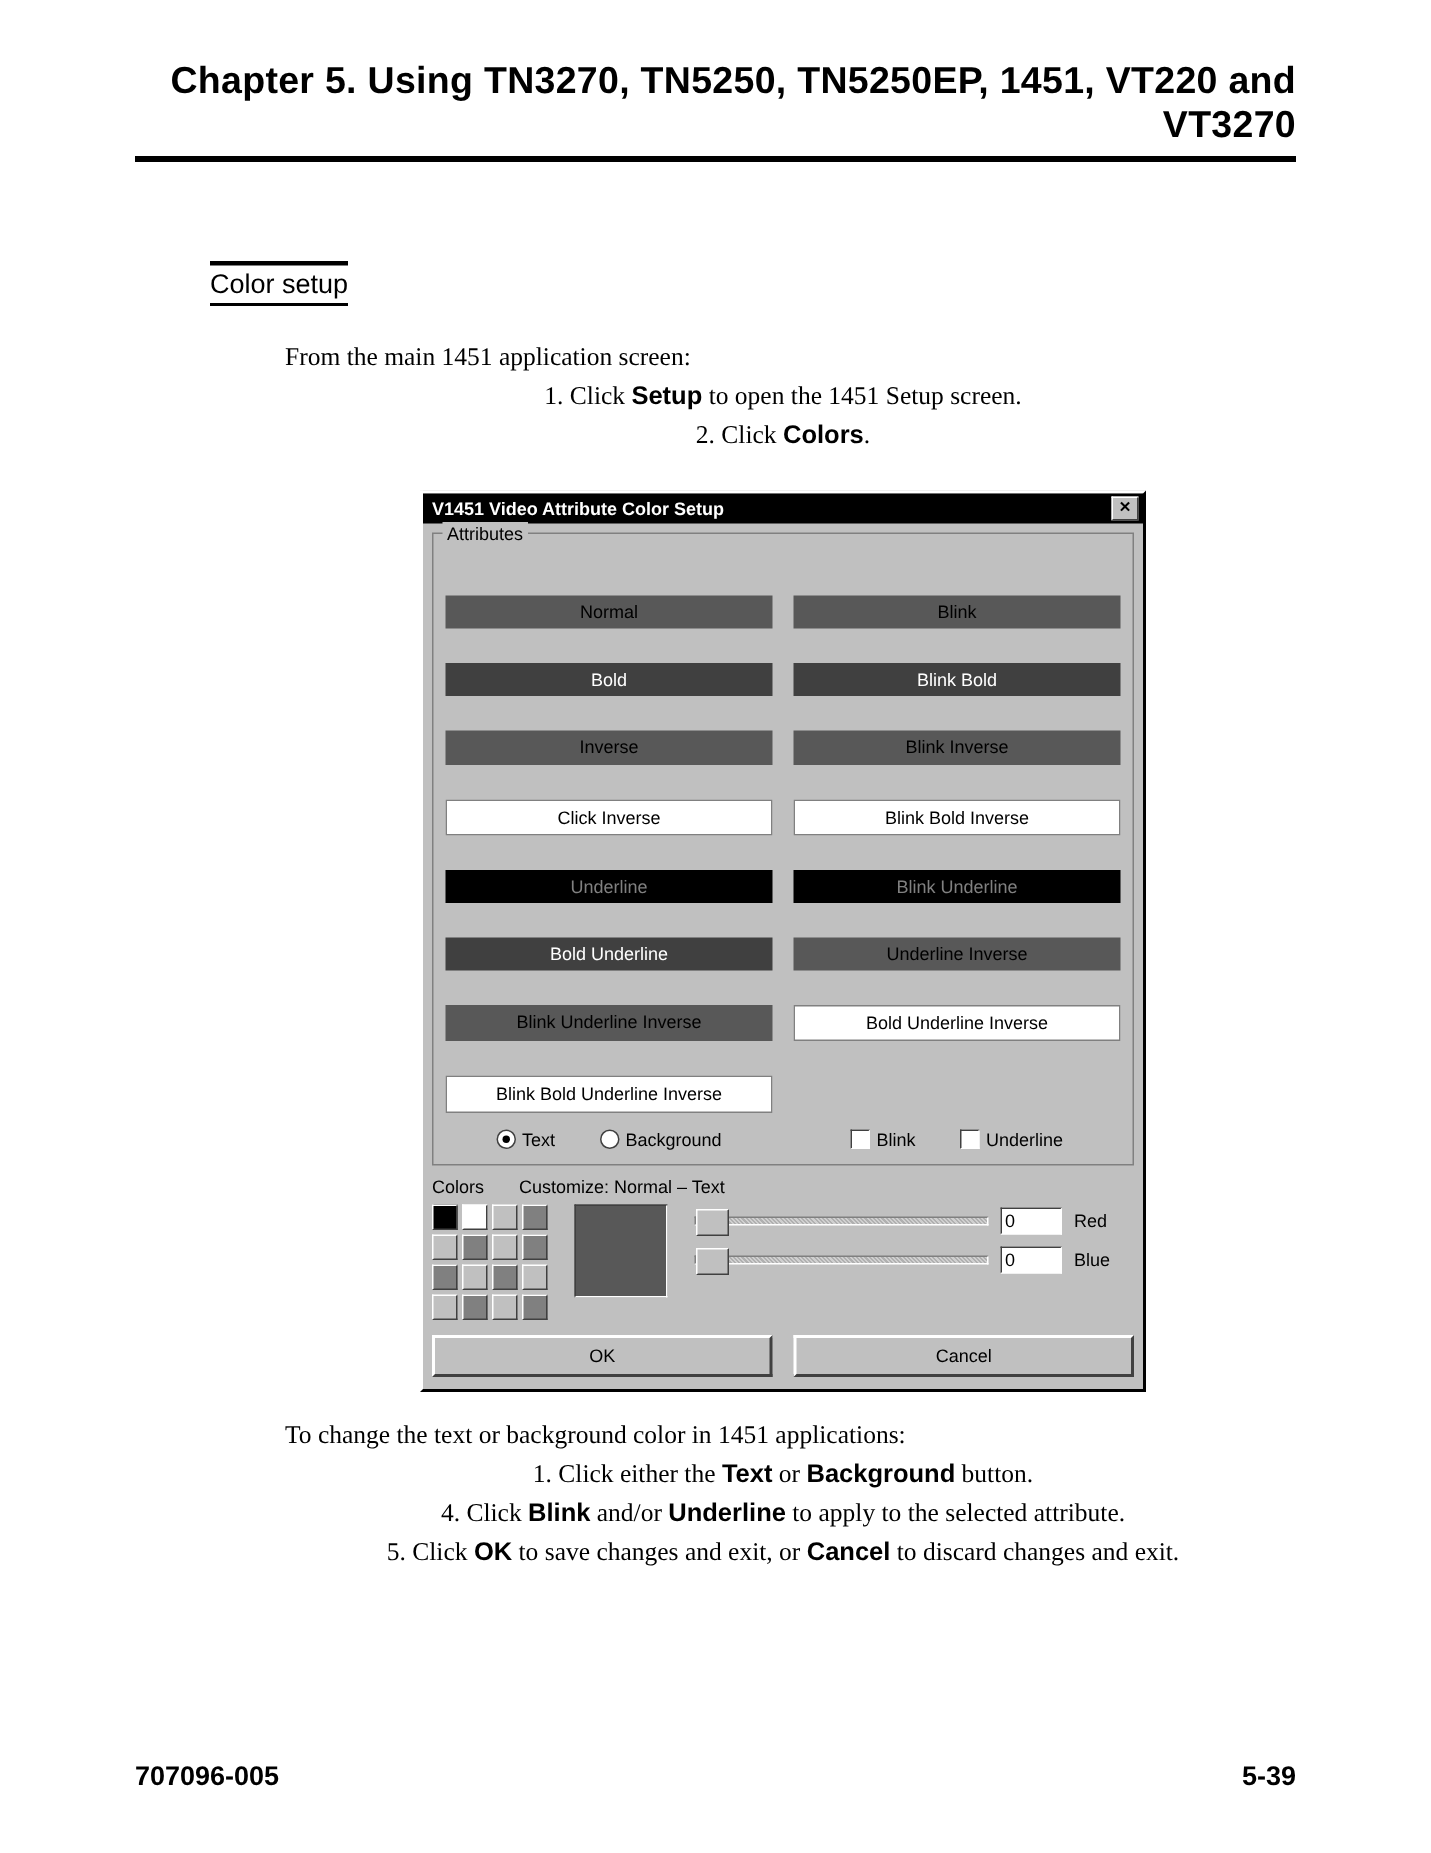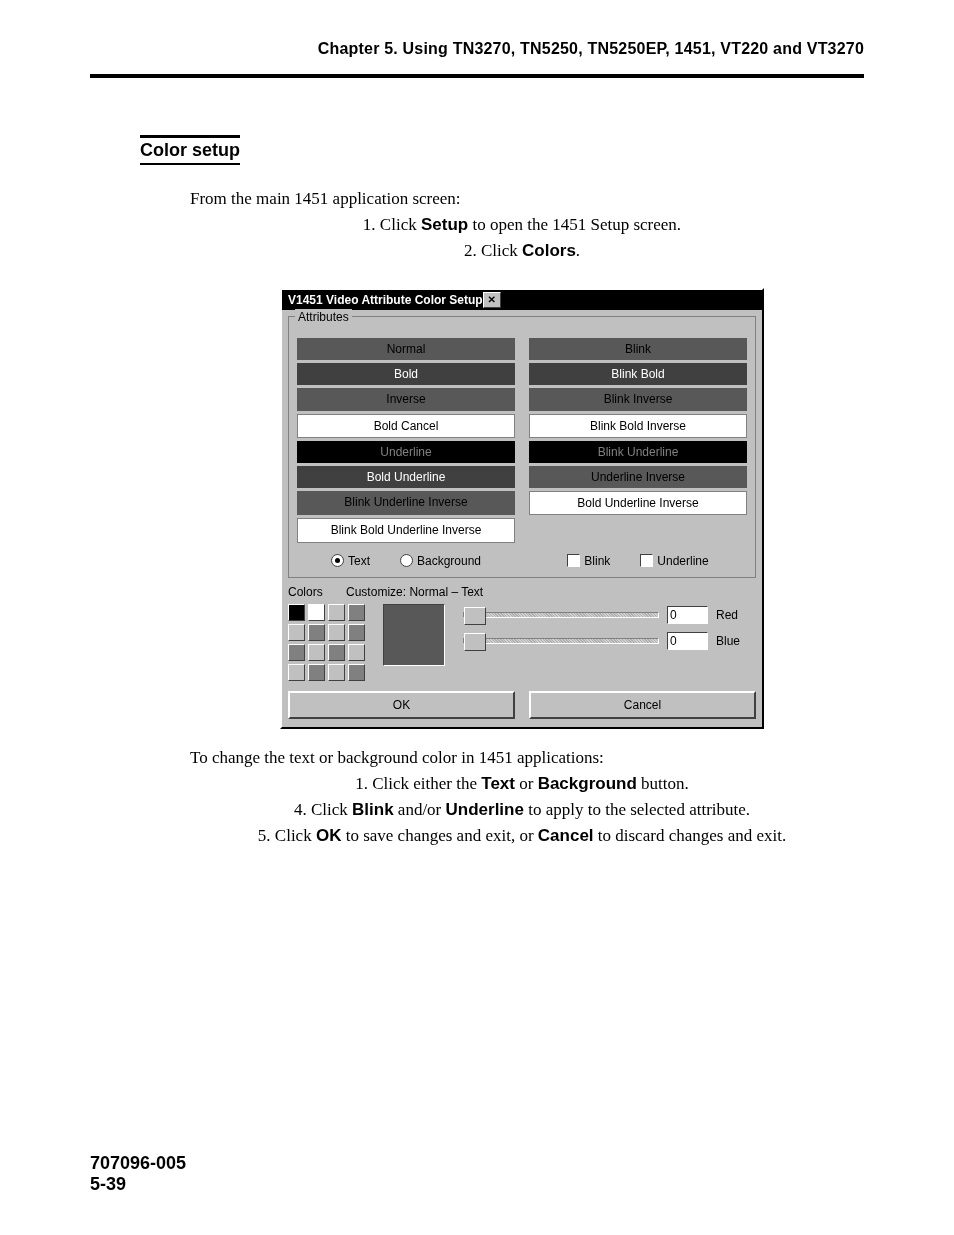--- a/index.html
+++ b/index.html
@@ -12,37 +12,38 @@
   .page {
     width: 954px;
     height: 1235px;
     position: relative;
     box-sizing: border-box;
     padding: 40px 90px 50px 90px;
   }
   .chapter-title {
     font-family: Arial, Helvetica, sans-serif;
     font-weight: bold;
-    font-size: 16px;
+    font-size: 25px;
     text-align: right;
     border-bottom: 4px solid #000;
-    padding-bottom: 16px;
-    margin-bottom: 57px;
+    padding-bottom: 6px;
+    margin-bottom: 40px;
     letter-spacing: 0.2px;
   }
   .section-heading {
     font-family: Arial, Helvetica, sans-serif;
-    font-weight: bold;
+    font-weight: normal;
     font-size: 18px;
     display: inline-block;
     border-top: 3px solid #000;
     border-bottom: 2px solid #000;
     padding: 2px 0;
     margin-left: 50px;
     margin-bottom: 20px;
+    margin-top: 26px;
   }
   .body {
     margin-left: 100px;
     margin-right: 10px;
     font-size: 17px;
     line-height: 1.35;
   }
   .body p { margin: 3px 0; }
   .step { margin: 2px 0; text-align: center; }
   .bold-arial { font-family: Arial, Helvetica, sans-serif; font-weight: bold; }
@@ -58,20 +59,21 @@
     border-right: 2px solid #000;
     border-bottom: 2px solid #000;
     font-family: Arial, Helvetica, sans-serif;
     font-size: 12px;
     color: #000;
   }
   .titlebar {
     background: #000;
     color: #fff;
     display: flex;
+    justify-content: space-between;
     align-items: center;
     padding: 2px 3px 2px 6px;
     font-weight: bold;
   }
   .close-btn {
     width: 16px; height: 14px;
     background: #c0c0c0;
     border-top: 1px solid #fff;
     border-left: 1px solid #fff;
     border-right: 1px solid #404040;
@@ -95,20 +97,21 @@
   .attr-grid {
     display: grid;
     grid-template-columns: 1fr 1fr;
     column-gap: 14px;
     row-gap: 3px;
   }
   .attr-cell {
     text-align: center;
     padding: 3px 0;
     font-size: 12px;
+    margin-top: 20px;
   }
   .attr-dark-gray { background: #585858; color: #000; }
   .attr-black-white { background: #404040; color: #fff; }
   .attr-white-black { background: #fff; color: #000; border: 1px solid #808080; box-sizing: border-box; }
   .attr-black-gray { background: #000; color: #808080; }
 
   .radio-row {
     display: grid;
     grid-template-columns: 1fr 1fr;
     column-gap: 14px;
@@ -235,21 +238,20 @@
 
   .footer {
     position: absolute;
     bottom: 40px;
     left: 90px; right: 90px;
     display: flex;
     justify-content: space-between;
     font-family: Arial, Helvetica, sans-serif;
     font-weight: bold;
     font-size: 18px;
-    flex-direction: column;
   }
 </style>
 </head>
 <body>
 
 <div class="page">
 
   <div class="chapter-title">Chapter 5.  Using  TN3270, TN5250, TN5250EP, 1451, VT220 and VT3270</div>
 
   <div class="section-heading">Color setup</div>
@@ -273,21 +275,21 @@
 
       <div class="groupbox">
         <div class="groupbox-label">Attributes</div>
         <div class="attr-grid">
           <div class="attr-cell attr-dark-gray">Normal</div>
           <div class="attr-cell attr-dark-gray">Blink</div>
           <div class="attr-cell attr-black-white">Bold</div>
           <div class="attr-cell attr-black-white">Blink Bold</div>
           <div class="attr-cell attr-dark-gray">Inverse</div>
           <div class="attr-cell attr-dark-gray">Blink Inverse</div>
-          <div class="attr-cell attr-white-black">Bold Cancel</div>
+          <div class="attr-cell attr-white-black">Click Inverse</div>
           <div class="attr-cell attr-white-black">Blink Bold Inverse</div>
           <div class="attr-cell attr-black-gray">Underline</div>
           <div class="attr-cell attr-black-gray">Blink Underline</div>
           <div class="attr-cell attr-black-white">Bold Underline</div>
           <div class="attr-cell attr-dark-gray">Underline Inverse</div>
           <div class="attr-cell attr-dark-gray">Blink Underline Inverse</div>
           <div class="attr-cell attr-white-black">Bold Underline Inverse</div>
           <div class="attr-cell attr-white-black">Blink Bold Underline Inverse</div>
         </div>
 

